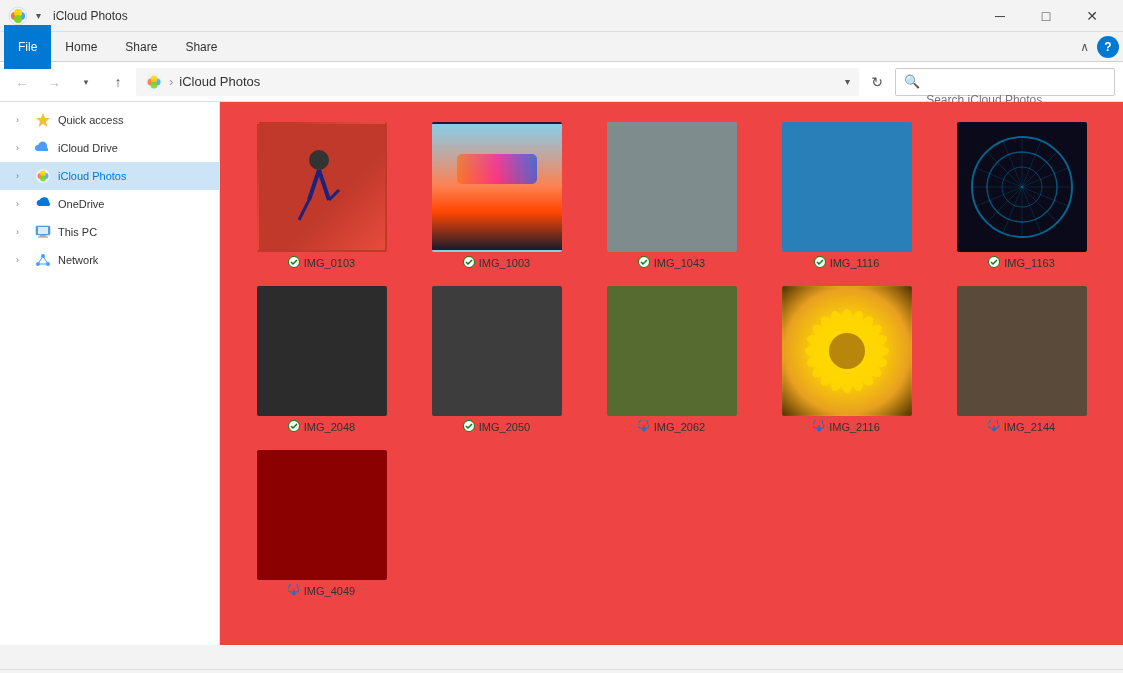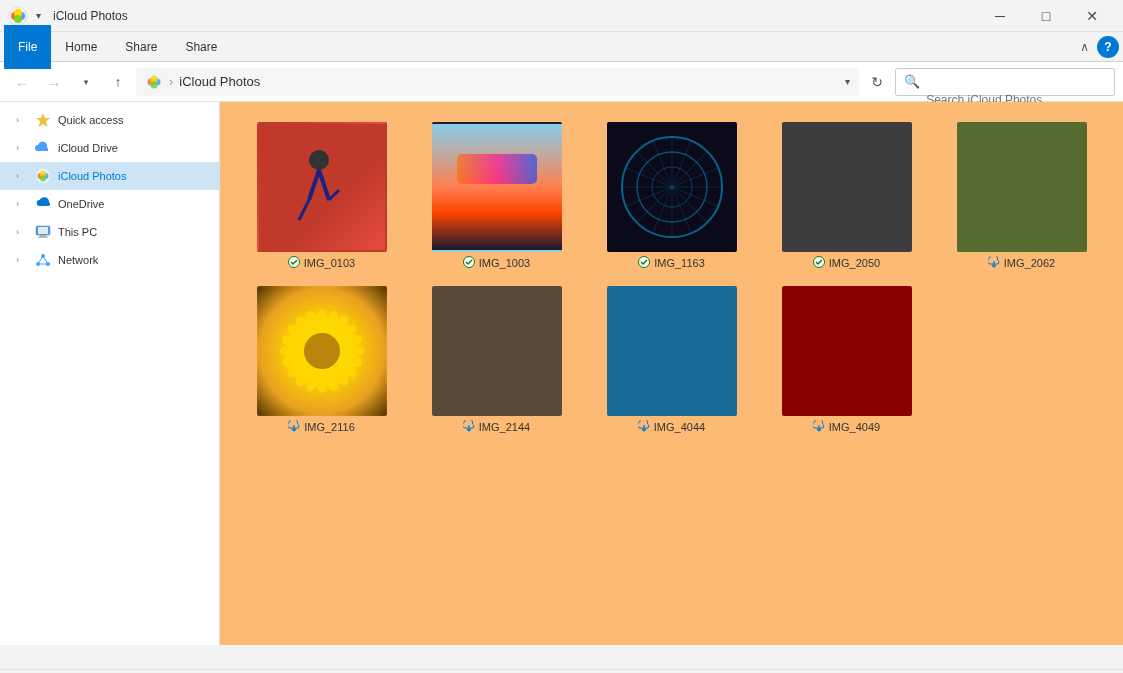--- a/index.html
+++ b/index.html
@@ -81,21 +81,21 @@
     .sidebar-item {
       display: flex; align-items: center; padding: 4px 8px 4px 16px;
       cursor: pointer; height: 28px; gap: 6px; color: #333;
     }
     .sidebar-item.active { background: #cce4f6; color: #0078d4; }
     .sidebar-chevron { font-size: 9px; color: #777; width: 12px; }
     .sidebar-icon { width: 18px; height: 18px; display: flex; align-items: center; justify-content: center; flex-shrink: 0; }
     .sidebar-label { font-size: 11px; }
 
     
-    .content-area { flex: 1; background: #fdba74; overflow-y: auto; padding: 12px 16px; }
+    .content-area { flex: 1; background: #ef4444; overflow-y: auto; padding: 12px 16px; }
     .photo-grid { display: grid; grid-template-columns: repeat(5, 1fr); gap: 16px 12px; padding: 8px 4px; }
     .photo-item { display: flex; flex-direction: column; align-items: center; gap: 4px; cursor: pointer; }
     .photo-thumb {
       width: 130px; height: 130px; object-fit: cover; border: 2px solid transparent;
       border-radius: 2px; background: #ddd; overflow: hidden; display: flex; align-items: center; justify-content: center;
     }
     .photo-label { display: flex; align-items: center; gap: 4px; font-size: 11px; color: #333; }
     .sync-icon { font-size: 11px; }
     .sync-icon.synced { color: #107c10; }
     .sync-icon.cloud { color: #0078d4; }
@@ -284,20 +284,40 @@
       </linearGradient>
               </defs>
     </svg>
           </div>
           <div class="photo-label">
             <span class="sync-icon synced"><svg width="12" height="12" viewBox="0 0 12 12">
                 <circle cx="6" cy="6" r="5.5" fill="white" stroke="#107c10" stroke-width="1"></circle>
                 <polyline points="3,6 5,8 9,4" fill="none" stroke="#107c10" stroke-width="1.5"></polyline>
               </svg></span>
             <span>IMG_1003</span>
+          </div>
+        </div>
+        <div class="photo-item">
+          <div class="photo-thumb" style="background: rgb(127, 140, 141); position: relative; width: 130px; height: 130px;"></div>
+          <div class="photo-label">
+            <span class="sync-icon synced"><svg width="12" height="12" viewBox="0 0 12 12">
+                <circle cx="6" cy="6" r="5.5" fill="white" stroke="#107c10" stroke-width="1"></circle>
+                <polyline points="3,6 5,8 9,4" fill="none" stroke="#107c10" stroke-width="1.5"></polyline>
+              </svg></span>
+            <span>IMG_1043</span>
+          </div>
+        </div>
+        <div class="photo-item">
+          <div class="photo-thumb" style="background: rgb(41, 128, 185); position: relative; width: 130px; height: 130px;"></div>
+          <div class="photo-label">
+            <span class="sync-icon synced"><svg width="12" height="12" viewBox="0 0 12 12">
+                <circle cx="6" cy="6" r="5.5" fill="white" stroke="#107c10" stroke-width="1"></circle>
+                <polyline points="3,6 5,8 9,4" fill="none" stroke="#107c10" stroke-width="1.5"></polyline>
+              </svg></span>
+            <span>IMG_1116</span>
           </div>
         </div>
         <div class="photo-item">
           <div class="photo-thumb" style="background: rgb(10, 10, 26); position: relative; width: 130px; height: 130px;">
             <svg width="120" height="120" viewBox="0 0 120 120" style="position:absolute">
       <circle cx="60" cy="60" r="50" fill="none" stroke="#00bfff" stroke-width="2" opacity="0.5"></circle>
       <circle cx="60" cy="60" r="35" fill="none" stroke="#00bfff" stroke-width="1.5" opacity="0.4"></circle>
       <circle cx="60" cy="60" r="20" fill="none" stroke="#00bfff" stroke-width="1" opacity="0.3"></circle>
       <line x1="60" y1="60" x2="110" y2="60" stroke="#00bfff" stroke-width="0.5" opacity="0.3"></line>
               <line x1="60" y1="60" x2="106.19397662556435" y2="79.13417161825448" stroke="#00bfff" stroke-width="0.5" opacity="0.3"></line>
@@ -316,20 +336,30 @@
               <line x1="60" y1="60" x2="95.35533905932738" y2="24.644660940672615" stroke="#00bfff" stroke-width="0.5" opacity="0.3"></line>
               <line x1="60" y1="60" x2="106.19397662556435" y2="40.86582838174552" stroke="#00bfff" stroke-width="0.5" opacity="0.3"></line>
     </svg>
           </div>
           <div class="photo-label">
             <span class="sync-icon synced"><svg width="12" height="12" viewBox="0 0 12 12">
                 <circle cx="6" cy="6" r="5.5" fill="white" stroke="#107c10" stroke-width="1"></circle>
                 <polyline points="3,6 5,8 9,4" fill="none" stroke="#107c10" stroke-width="1.5"></polyline>
               </svg></span>
             <span>IMG_1163</span>
+          </div>
+        </div>
+        <div class="photo-item">
+          <div class="photo-thumb" style="background: rgb(44, 44, 44); position: relative; width: 130px; height: 130px;"></div>
+          <div class="photo-label">
+            <span class="sync-icon synced"><svg width="12" height="12" viewBox="0 0 12 12">
+                <circle cx="6" cy="6" r="5.5" fill="white" stroke="#107c10" stroke-width="1"></circle>
+                <polyline points="3,6 5,8 9,4" fill="none" stroke="#107c10" stroke-width="1.5"></polyline>
+              </svg></span>
+            <span>IMG_2048</span>
           </div>
         </div>
         <div class="photo-item">
           <div class="photo-thumb" style="background: rgb(61, 61, 61); position: relative; width: 130px; height: 130px;"></div>
           <div class="photo-label">
             <span class="sync-icon synced"><svg width="12" height="12" viewBox="0 0 12 12">
                 <circle cx="6" cy="6" r="5.5" fill="white" stroke="#107c10" stroke-width="1"></circle>
                 <polyline points="3,6 5,8 9,4" fill="none" stroke="#107c10" stroke-width="1.5"></polyline>
               </svg></span>
             <span>IMG_2050</span>
@@ -386,31 +416,20 @@
           <div class="photo-label">
             <span class="sync-icon cloud"><svg width="12" height="12" viewBox="0 0 12 12">
                 <path d="M10 8H2a3 3 0 01-.5-5.8A4 4 0 019.5 4 2.5 2.5 0 0110 8z" fill="none" stroke="#0078d4" stroke-width="1"></path>
                 <line x1="6" y1="5" x2="6" y2="11" stroke="#0078d4" stroke-width="1.2"></line>
                 <polyline points="4,9 6,11 8,9" fill="none" stroke="#0078d4" stroke-width="1.2"></polyline>
               </svg></span>
             <span>IMG_2144</span>
           </div>
         </div>
         <div class="photo-item">
-          <div class="photo-thumb" style="background: rgb(26, 106, 154); position: relative; width: 130px; height: 130px;"></div>
-          <div class="photo-label">
-            <span class="sync-icon cloud"><svg width="12" height="12" viewBox="0 0 12 12">
-                <path d="M10 8H2a3 3 0 01-.5-5.8A4 4 0 019.5 4 2.5 2.5 0 0110 8z" fill="none" stroke="#0078d4" stroke-width="1"></path>
-                <line x1="6" y1="5" x2="6" y2="11" stroke="#0078d4" stroke-width="1.2"></line>
-                <polyline points="4,9 6,11 8,9" fill="none" stroke="#0078d4" stroke-width="1.2"></polyline>
-              </svg></span>
-            <span>IMG_4044</span>
-          </div>
-        </div>
-        <div class="photo-item">
           <div class="photo-thumb" style="background: rgb(139, 0, 0); position: relative; width: 130px; height: 130px;"></div>
           <div class="photo-label">
             <span class="sync-icon cloud"><svg width="12" height="12" viewBox="0 0 12 12">
                 <path d="M10 8H2a3 3 0 01-.5-5.8A4 4 0 019.5 4 2.5 2.5 0 0110 8z" fill="none" stroke="#0078d4" stroke-width="1"></path>
                 <line x1="6" y1="5" x2="6" y2="11" stroke="#0078d4" stroke-width="1.2"></line>
                 <polyline points="4,9 6,11 8,9" fill="none" stroke="#0078d4" stroke-width="1.2"></polyline>
               </svg></span>
             <span>IMG_4049</span>
           </div>
         </div>

